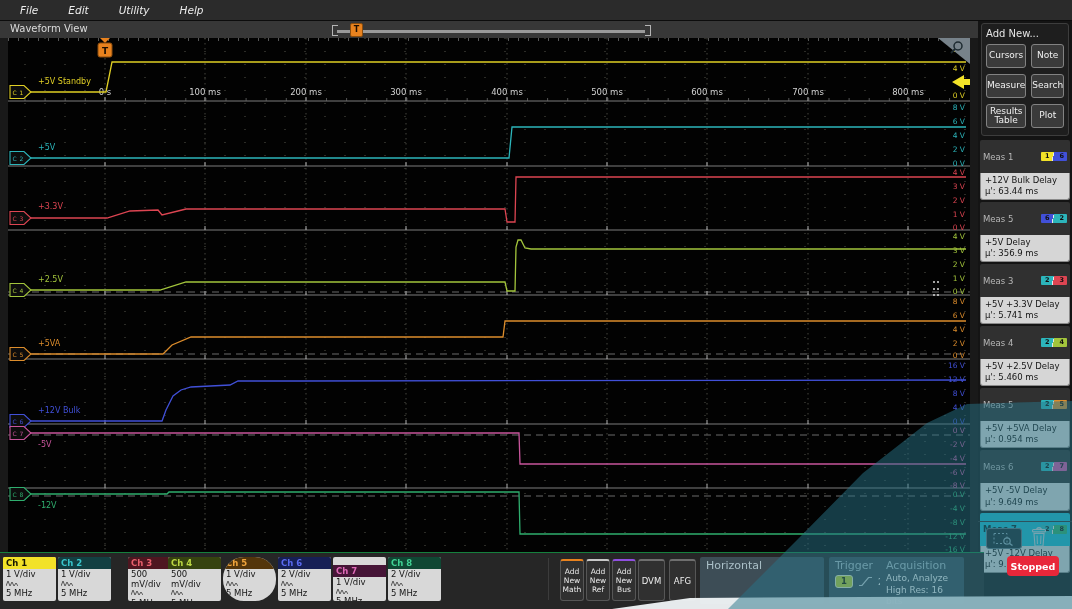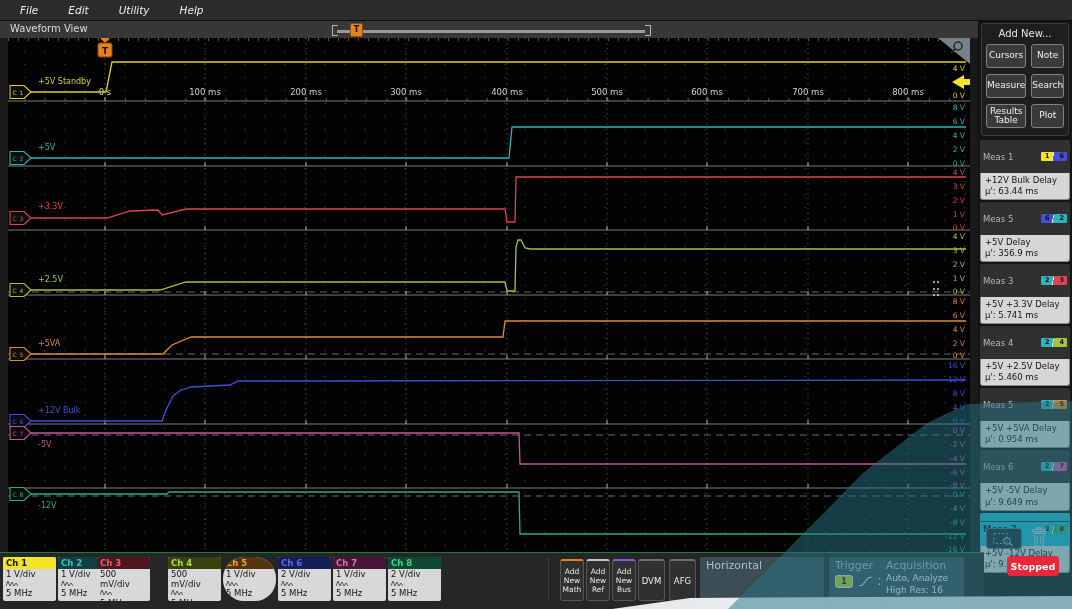--- a/index.html
+++ b/index.html
@@ -28,21 +28,21 @@
   #plot-ticks{position:absolute;left:0;top:0;width:100%;height:3px;opacity:.55;
     background:repeating-linear-gradient(90deg,#999 0 1px,transparent 1px 10px);}
   #plot-svg{position:absolute;left:0;top:0;}
   #grip{position:absolute;left:933px;top:281px;width:8px;height:15px;display:grid;
     grid-template-columns:2px 2px;gap:2px;align-content:space-between;}
   #grip i{width:2px;height:2px;border-radius:50%;background:#d8d8d8;display:block;}
   #side-panel{position:absolute;left:978px;top:21px;width:94px;height:531px;background:#141414;
     box-sizing:border-box;}
   #addnew-box{margin:2px 3px 4px 3px;border:1px solid #3d3d3d;border-radius:3px;background:#1e1e1e;
     padding:3px 4px 7px 4px;}
-  #addnew-title{text-align:center;font-size:10px;color:#e4e4e4;margin:1px 0 5px 0;}
+  #addnew-title{font-size:10px;color:#e4e4e4;margin:1px 0 5px 0;}
   #sp-grid{display:grid;grid-template-columns:1fr 1fr;gap:6px 5px;}
   .sp-btn{background:#3a3a3a;border:1px solid #828282;border-radius:3px;color:#f0f0f0;
     font-size:9px;min-height:20px;display:flex;align-items:center;justify-content:center;
     text-align:center;line-height:1.05;padding:1px 0;cursor:pointer;}
   #meas-list{margin:0 2px;}
   .meas-item{margin-bottom:2px;}
   .meas-head{height:13px;background:#303030;display:flex;justify-content:space-between;align-items:center;
     padding:10px 3px;font-size:8.5px;color:#b8b8b8;border-radius:2px 2px 0 0;}
   .meas-item.selected .meas-head{background:#1cb8cc;color:#06282c;font-weight:bold;}
   .meas-badge{position:relative;width:26px;height:9px;border-radius:1px;}
@@ -489,21 +489,21 @@
       <div class="chb" style="left: 58px;">
         <div class="chb-head" style="background: rgb(18, 63, 66); color: rgb(57, 198, 204);">Ch 2</div>
         <div class="chb-body">
           <div>1 V/div</div>
           <div><svg width="12" height="7" viewBox="0 0 12 7">
               <polyline points="0,6 2,1 4,6 6,2 8,6 10,3 12,6" fill="none" stroke="#4a4a4a" stroke-width="0.9"></polyline>
             </svg></div>
           <div>5 MHz</div>
         </div>
       </div>
-      <div class="chb" style="left: 97px;">
+      <div class="chb" style="left: 128px;">
         <div class="chb-head" style="background: rgb(78, 22, 32); color: rgb(233, 96, 108);">Ch 3</div>
         <div class="chb-body">
           <div>500 mV/div</div>
           <div><svg width="12" height="7" viewBox="0 0 12 7">
               <polyline points="0,6 2,1 4,6 6,2 8,6 10,3 12,6" fill="none" stroke="#4a4a4a" stroke-width="0.9"></polyline>
             </svg></div>
           <div>5 MHz</div>
         </div>
       </div>
       <div class="chb" style="left: 168px;">
@@ -530,21 +530,21 @@
         <div class="chb-head" style="background: rgb(22, 31, 85); color: rgb(90, 106, 240);">Ch 6</div>
         <div class="chb-body">
           <div>2 V/div</div>
           <div><svg width="12" height="7" viewBox="0 0 12 7">
               <polyline points="0,6 2,1 4,6 6,2 8,6 10,3 12,6" fill="none" stroke="#4a4a4a" stroke-width="0.9"></polyline>
             </svg></div>
           <div>5 MHz</div>
         </div>
       </div>
       <div class="chb" style="left: 333px;">
-        <div class="chb-head" style="background: rgb(70, 21, 55); color: rgb(224, 106, 184);">Ch 7</div>
+        <div class="chb-head" style="background: rgb(70, 21, 55); color: rgb(224, 106, 184); margin-top: 8px;">Ch 7</div>
         <div class="chb-body">
           <div>1 V/div</div>
           <div><svg width="12" height="7" viewBox="0 0 12 7">
               <polyline points="0,6 2,1 4,6 6,2 8,6 10,3 12,6" fill="none" stroke="#4a4a4a" stroke-width="0.9"></polyline>
             </svg></div>
           <div>5 MHz</div>
         </div>
       </div>
       <div class="chb" style="left: 388px;">
         <div class="chb-head" style="background: rgb(15, 71, 51); color: rgb(65, 211, 149);">Ch 8</div>

